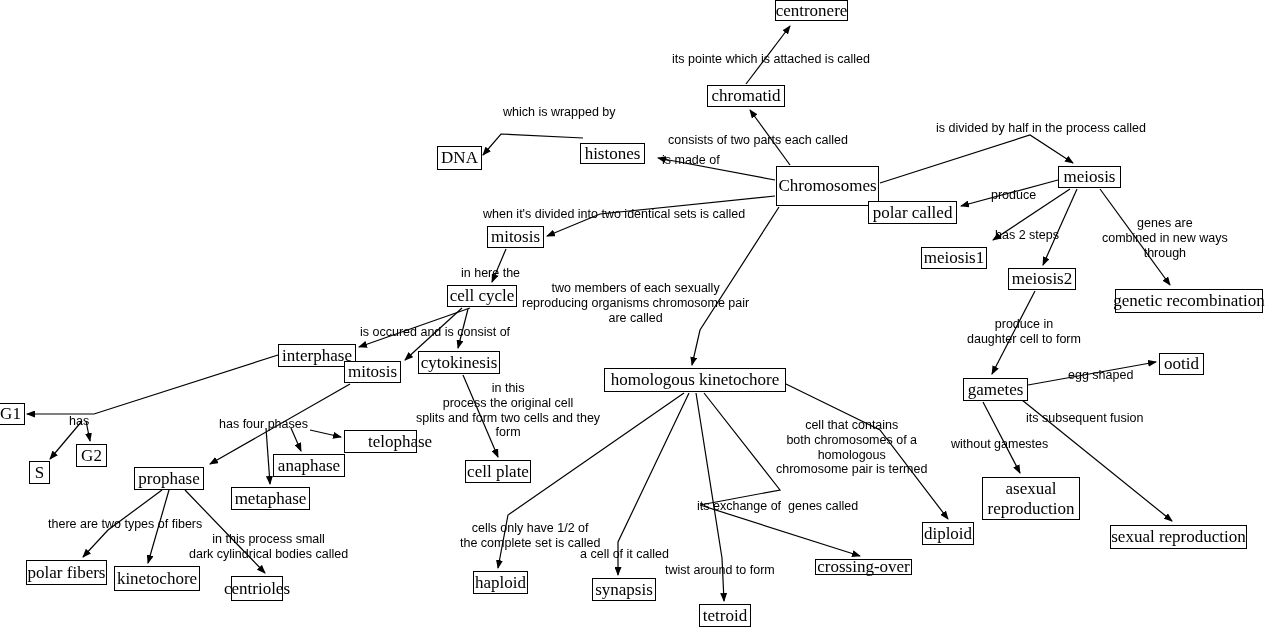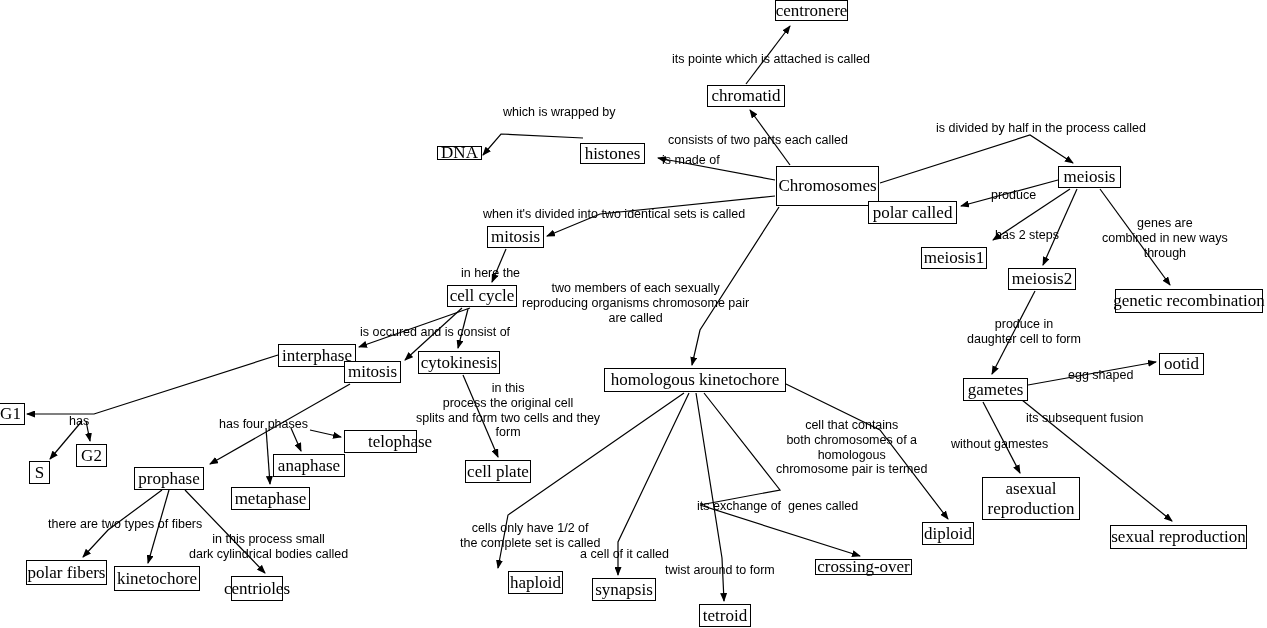--- a/index.html
+++ b/index.html
@@ -99,21 +99,21 @@
         <path d="M 684,393 L 508,515 L 498,568" fill="none" stroke="#000000" stroke-width="1.2" marker-end="url(#arrowhead)"></path>
         <path d="M 689,393 L 618,542 L 618,575" fill="none" stroke="#000000" stroke-width="1.2" marker-end="url(#arrowhead)"></path>
         <path d="M 696,393 L 722,558 L 724,601" fill="none" stroke="#000000" stroke-width="1.2" marker-end="url(#arrowhead)"></path>
         <path d="M 704,393 L 780,490 L 700,505 L 860,556" fill="none" stroke="#000000" stroke-width="1.2" marker-end="url(#arrowhead)"></path>
         <path d="M 786,384 L 880,430 L 948,519" fill="none" stroke="#000000" stroke-width="1.2" marker-end="url(#arrowhead)"></path>
       </g>
   </svg>
   <div id="node-layer">
       <div class="node" style="left: 775px; top: 0px; width: 73px; height: 21px;">centronere</div>
       <div class="node" style="left: 707px; top: 85px; width: 78px; height: 22px;">chromatid</div>
-      <div class="node" style="left: 437px; top: 146px; width: 45px; height: 14px;">DNA</div>
+      <div class="node" style="left: 437px; top: 146px; width: 45px; height: 24px;">DNA</div>
       <div class="node" style="left: 580px; top: 143px; width: 65px; height: 21px;">histones</div>
       <div class="node" style="left: 776px; top: 166px; width: 103px; height: 40px;">Chromosomes</div>
       <div class="node" style="left: 868px; top: 201px; width: 89px; height: 23px;">polar called</div>
       <div class="node" style="left: 1058px; top: 166px; width: 63px; height: 22px;">meiosis</div>
       <div class="node" style="left: 921px; top: 247px; width: 66px; height: 22px;">meiosis1</div>
       <div class="node" style="left: 1008px; top: 268px; width: 68px; height: 22px;">meiosis2</div>
       <div class="node" style="left: 1115px; top: 289px; width: 148px; height: 24px;">genetic recombination</div>
       <div class="node" style="left: 487px; top: 226px; width: 57px; height: 22px;">mitosis</div>
       <div class="node" style="left: 447px; top: 285px; width: 70px; height: 22px;">cell cycle</div>
       <div class="node" style="left: 278px; top: 344px; width: 78px; height: 23px;">interphase</div>
@@ -124,21 +124,21 @@
       <div class="node" style="left: 76px; top: 444px; width: 31px; height: 23px;">G2</div>
       <div class="node" style="left: 29px; top: 461px; width: 21px; height: 23px;">S</div>
       <div class="node" style="left: 134px; top: 467px; width: 70px; height: 23px;">prophase</div>
       <div class="node" style="left: 344px; top: 430px; width: 73px; height: 23px; padding-left: 44px;">telophase</div>
       <div class="node" style="left: 273px; top: 454px; width: 72px; height: 23px;">anaphase</div>
       <div class="node" style="left: 231px; top: 487px; width: 79px; height: 23px;">metaphase</div>
       <div class="node" style="left: 26px; top: 560px; width: 81px; height: 25px;">polar fibers</div>
       <div class="node" style="left: 114px; top: 566px; width: 86px; height: 25px;">kinetochore</div>
       <div class="node" style="left: 231px; top: 576px; width: 52px; height: 25px;">centrioles</div>
       <div class="node" style="left: 604px; top: 368px; width: 182px; height: 24px;">homologous kinetochore</div>
-      <div class="node" style="left: 473px; top: 571px; width: 55px; height: 23px; margin-left: 35px;">haploid</div>
+      <div class="node" style="left: 473px; top: 571px; width: 55px; height: 23px;">haploid</div>
       <div class="node" style="left: 592px; top: 578px; width: 64px; height: 23px;">synapsis</div>
       <div class="node" style="left: 699px; top: 604px; width: 52px; height: 23px;">tetroid</div>
       <div class="node" style="left: 815px; top: 559px; width: 97px; height: 16px;">crossing-over</div>
       <div class="node" style="left: 922px; top: 522px; width: 52px; height: 23px;">diploid</div>
       <div class="node" style="left: 963px; top: 378px; width: 65px; height: 23px;">gametes</div>
       <div class="node" style="left: 1159px; top: 353px; width: 45px; height: 22px;">ootid</div>
       <div class="node" style="left: 982px; top: 477px; width: 98px; height: 43px;">asexual
 reproduction</div>
       <div class="node" style="left: 1110px; top: 525px; width: 137px; height: 24px;">sexual reproduction</div>
     </div>

